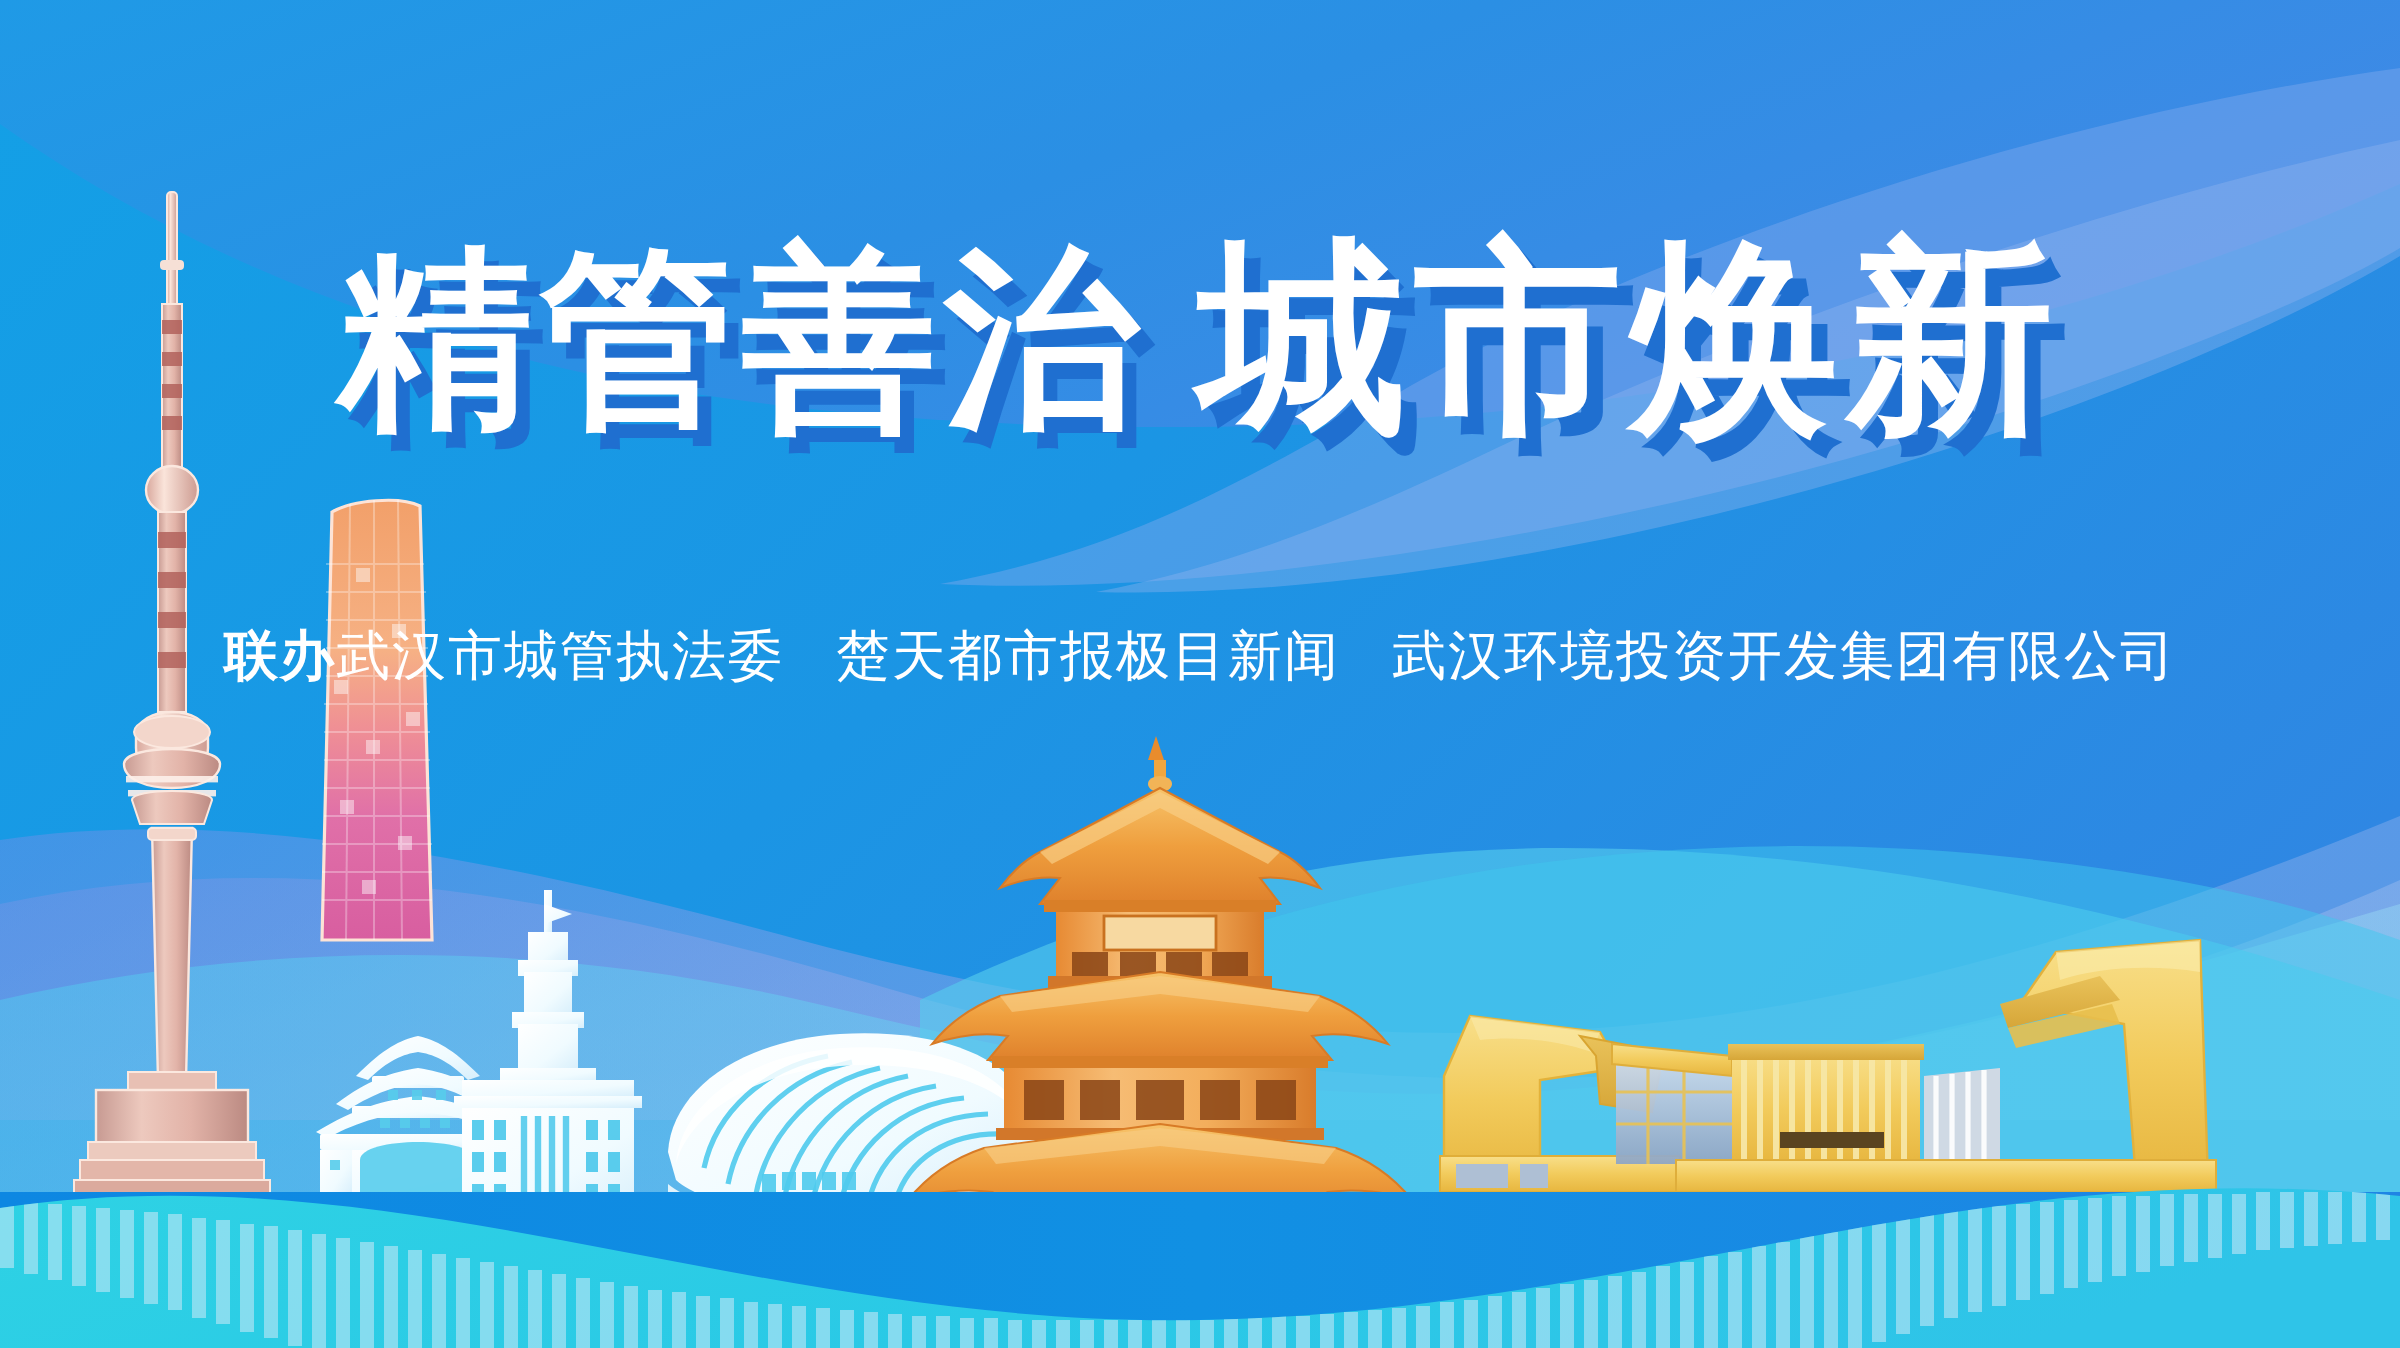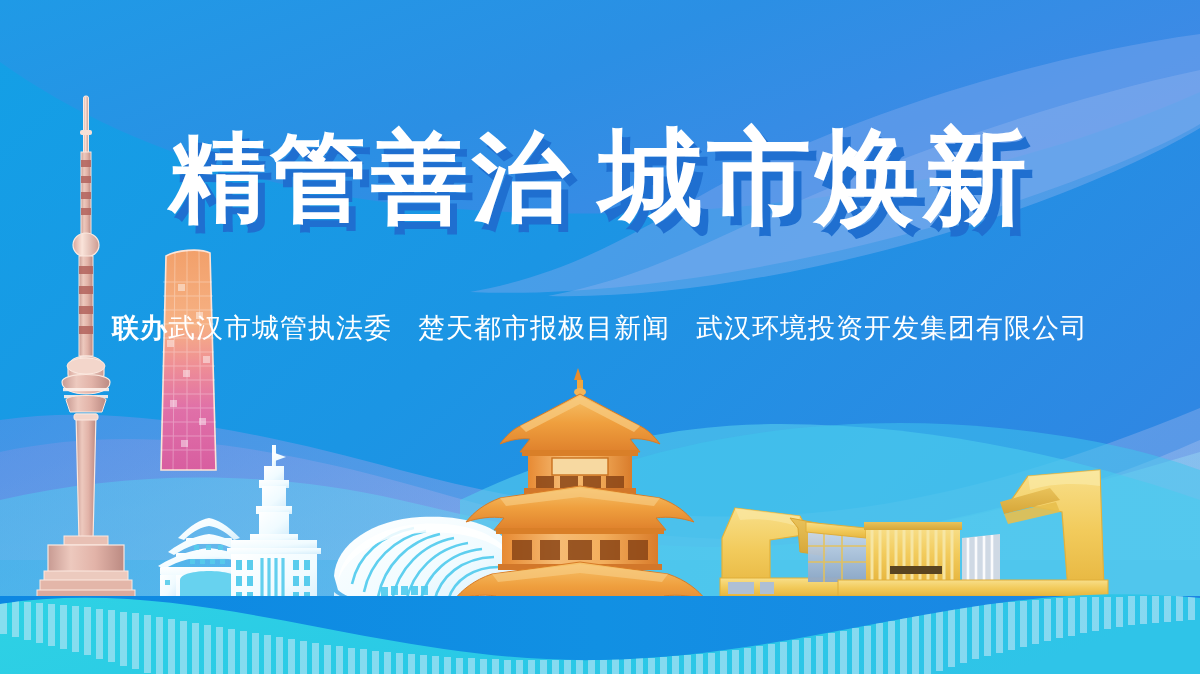--- a/index.html
+++ b/index.html
@@ -2,21 +2,21 @@
 <html><head>
 <meta charset="utf-8">
 <title>精管善治 城市焕新</title>
 <style>
   html,body{margin:0;padding:0;background:#0a3c6e;}
   *{box-sizing:border-box;}
   .stage{
     position:relative;
     width:1200px;height:674px;
     overflow:hidden;
-    font-family:Liberation Serif, serif;
+    font-family:Liberation Mono, monospace;
     background:#4d7c0f;
   }
   .layer{position:absolute;inset:0;}
   svg.layer{display:block;}
 
   
   .headline{
     position:absolute;
     left:0;right:0;top:126px;
     text-align:center;

